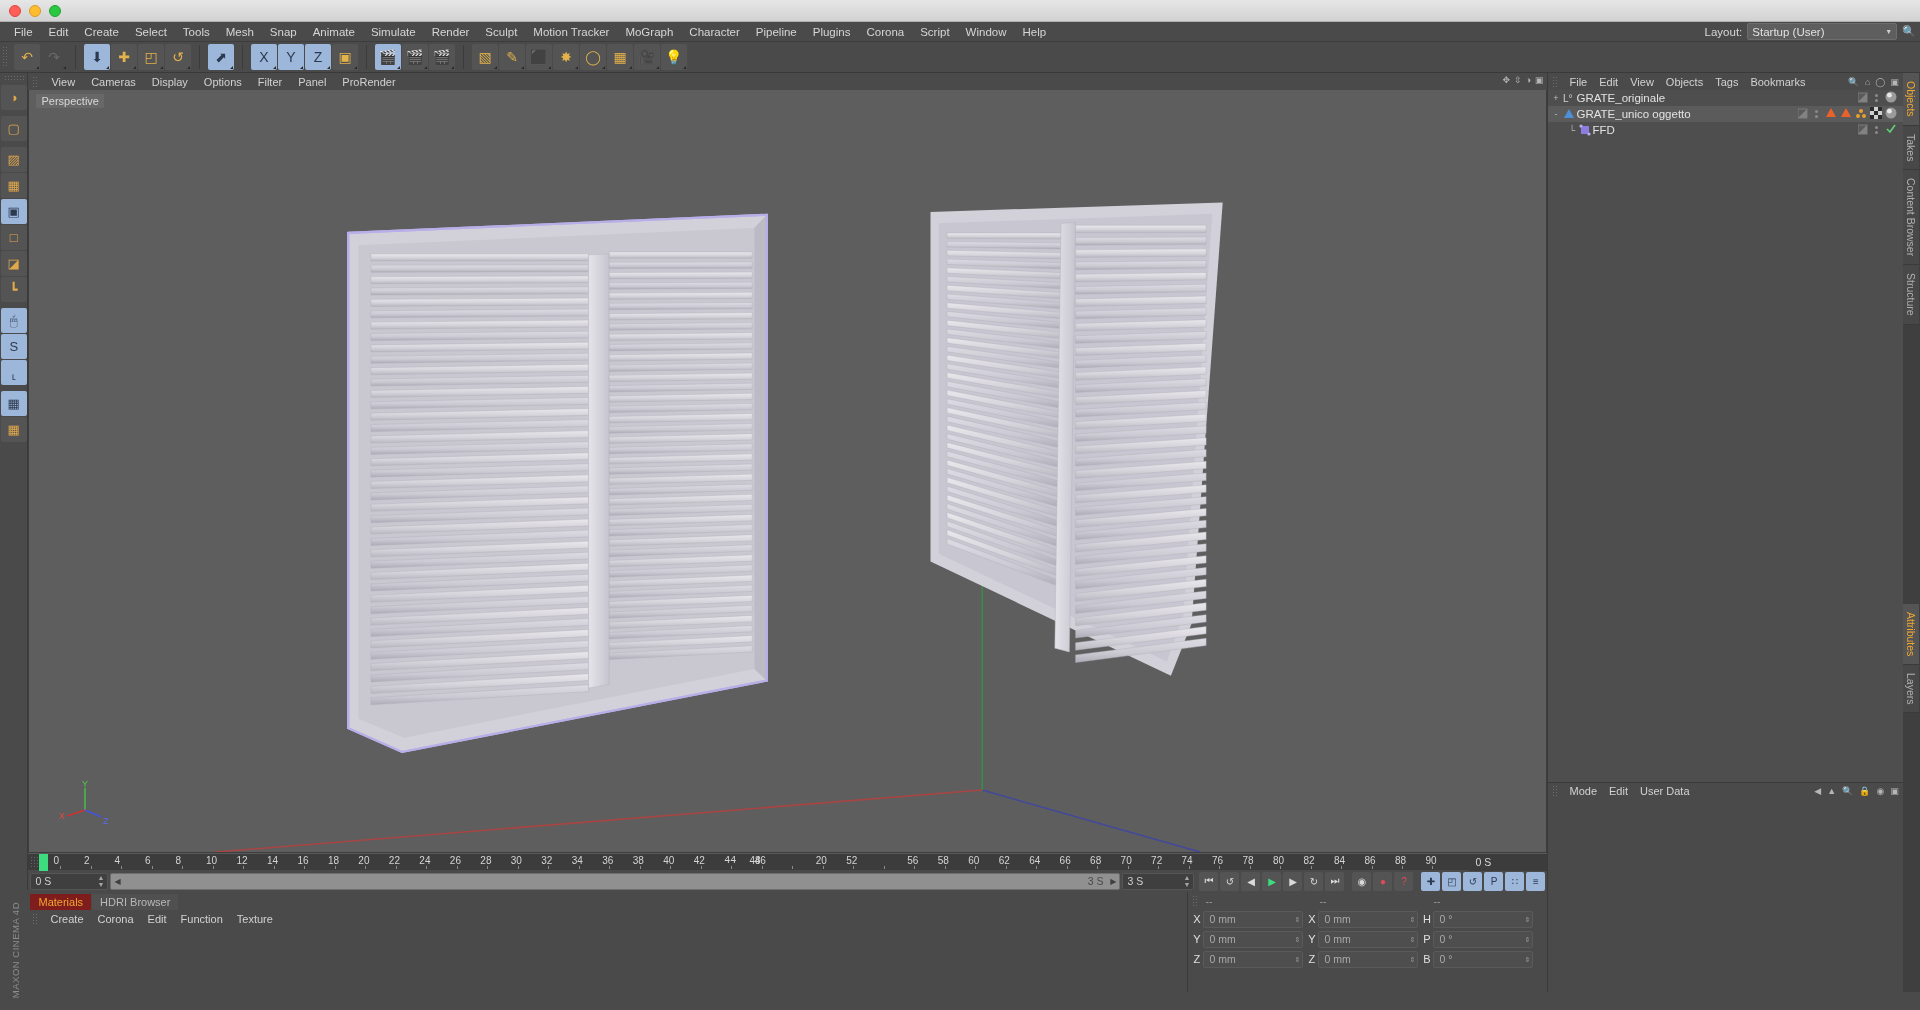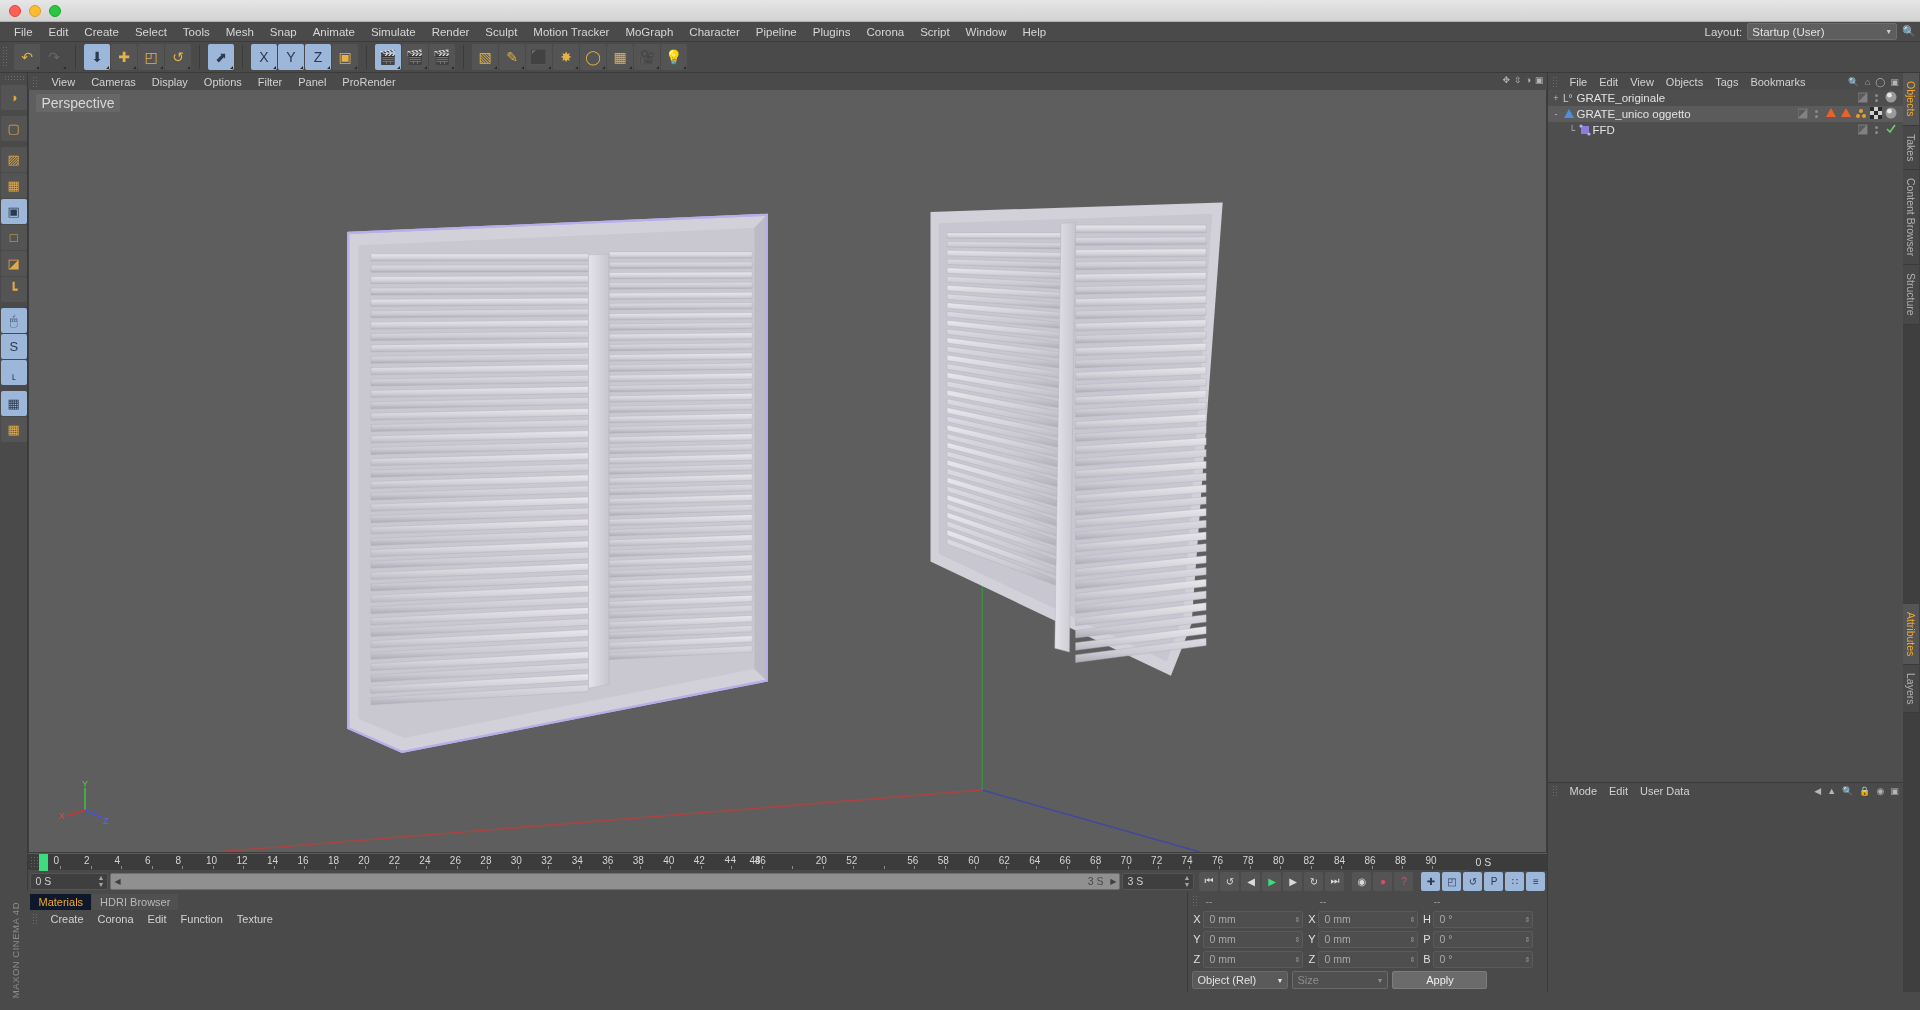--- a/index.html
+++ b/index.html
@@ -94,21 +94,21 @@
     background-size: 3px 3px; }
   .vp-head .mi { font-size: 11px; color: #d2d2d2; padding: 0 8px; }
   .vp-icons { position:absolute; right: 4px; top: 2px; display:flex; gap: 4px; align-items:center; }
   .vp-ic { font-size: 9px; color: #b6b6b6; }
 
   .viewport {
     flex: 1; background: #5e5e5e; position: relative; overflow: hidden;
     border: 1px solid #3d3d3d; border-top: none;
   }
   .persp-tag {
-    position: absolute; left: 7px; top: 4px; font-size: 14px; color: #d8d8d8;
+    position: absolute; left: 7px; top: 4px; font-size: 11px; color: #d8d8d8;
     background: #686868; padding: 1px 5px; border-radius: 1px;
   }
   .axis-gizmo { position: absolute; left: 28px; bottom: 22px; width: 60px; height: 50px; }
 
   
   .timeline-wrap { background: #4a4a4a; }
   .tl-ruler {
     height: 17px; background: #3c3c3c; position: relative; display: flex; align-items: center;
     border-top: 1px solid #5a5a5a;
   }
@@ -136,21 +136,21 @@
   .slide-track .lhandle { position:absolute; left:3px; font-size:8px; color:#3f3f3f;}
   .slide-track .rhandle { position:absolute; right:3px; font-size:8px; color:#3f3f3f;}
   .pbtn { width: 19px; height: 19px; background: #545454; border-radius: 2px;
     display: flex; align-items: center; justify-content: center; font-size: 10px; color: #dadada;}
 
   
   .bottom { display: flex; height: 100px; background: #4a4a4a; }
   .mat-panel { width: 1160px; display: flex; flex-direction: column; border-right:1px solid #3a3a3a;}
   .mat-tabs { height: 18px; display: flex; align-items: flex-end; background:#4a4a4a; padding-left:2px;}
   .mtab { font-size: 11px; padding: 2px 8px; color: #b9b9b9; background:#505050; margin-right:1px; }
-  .mtab.sel { color: #f0a830; background: #0f172a; }
+  .mtab.sel { color: #f0a830; background: #7f1d1d; }
   .mat-menu { height: 17px; display: flex; align-items: center; background:#4a4a4a; padding-left:4px;}
   .mat-menu .vgrip { width: 7px; height: 12px; opacity:.5; margin-right:4px;
     background-image: radial-gradient(#8d8d8d 45%, transparent 46%); background-size:3px 3px; }
   .mat-menu .mi { font-size: 11px; color: #d2d2d2; padding: 0 7px; }
   .mat-body { flex:1; background: #5a5a5a; padding: 3px; }
   .mat-item { display: inline-flex; align-items: center; gap: 4px; background:#7b7b7b; padding:1px 6px 1px 1px; border-radius:1px;}
   .mat-sphere { width: 17px; height: 17px; border-radius: 50%;
     background: radial-gradient(circle at 32% 28%, #ffffff 0%, #d9d9d9 32%, #8e8e8e 70%, #4c4c4c 100%); }
   .mat-name { font-size: 11px; color: #f2f2f2; }
 
@@ -909,31 +909,20 @@
                   <span>0 mm</span>
                   <span class="spin">⇕</span>
                 </div>
                 <div class="clabel">B</div>
                 <div class="cfield">
                   <span>0 °</span>
                   <span class="spin">⇕</span>
                 </div>
               </div>
             </div>
-          <div class="coord-foot">
-            <div class="dd" style="width:96px;">
-              <span>Object (Rel)</span>
-              <span class="arw">▼</span>
-            </div>
-            <div class="dd dim" style="width:96px;">
-              <span>Size</span>
-              <span class="arw">▼</span>
-            </div>
-            <div class="apply-btn">Apply</div>
-          </div>
         </div>
       </div>
     </div>
 
     <div class="rightcol">
       <div class="om-head">
         <div class="vgrip"></div>
         <div id="om-menu" style="display:flex;align-items:center;">
             <div class="mi">File</div>
             <div class="mi">Edit</div>

